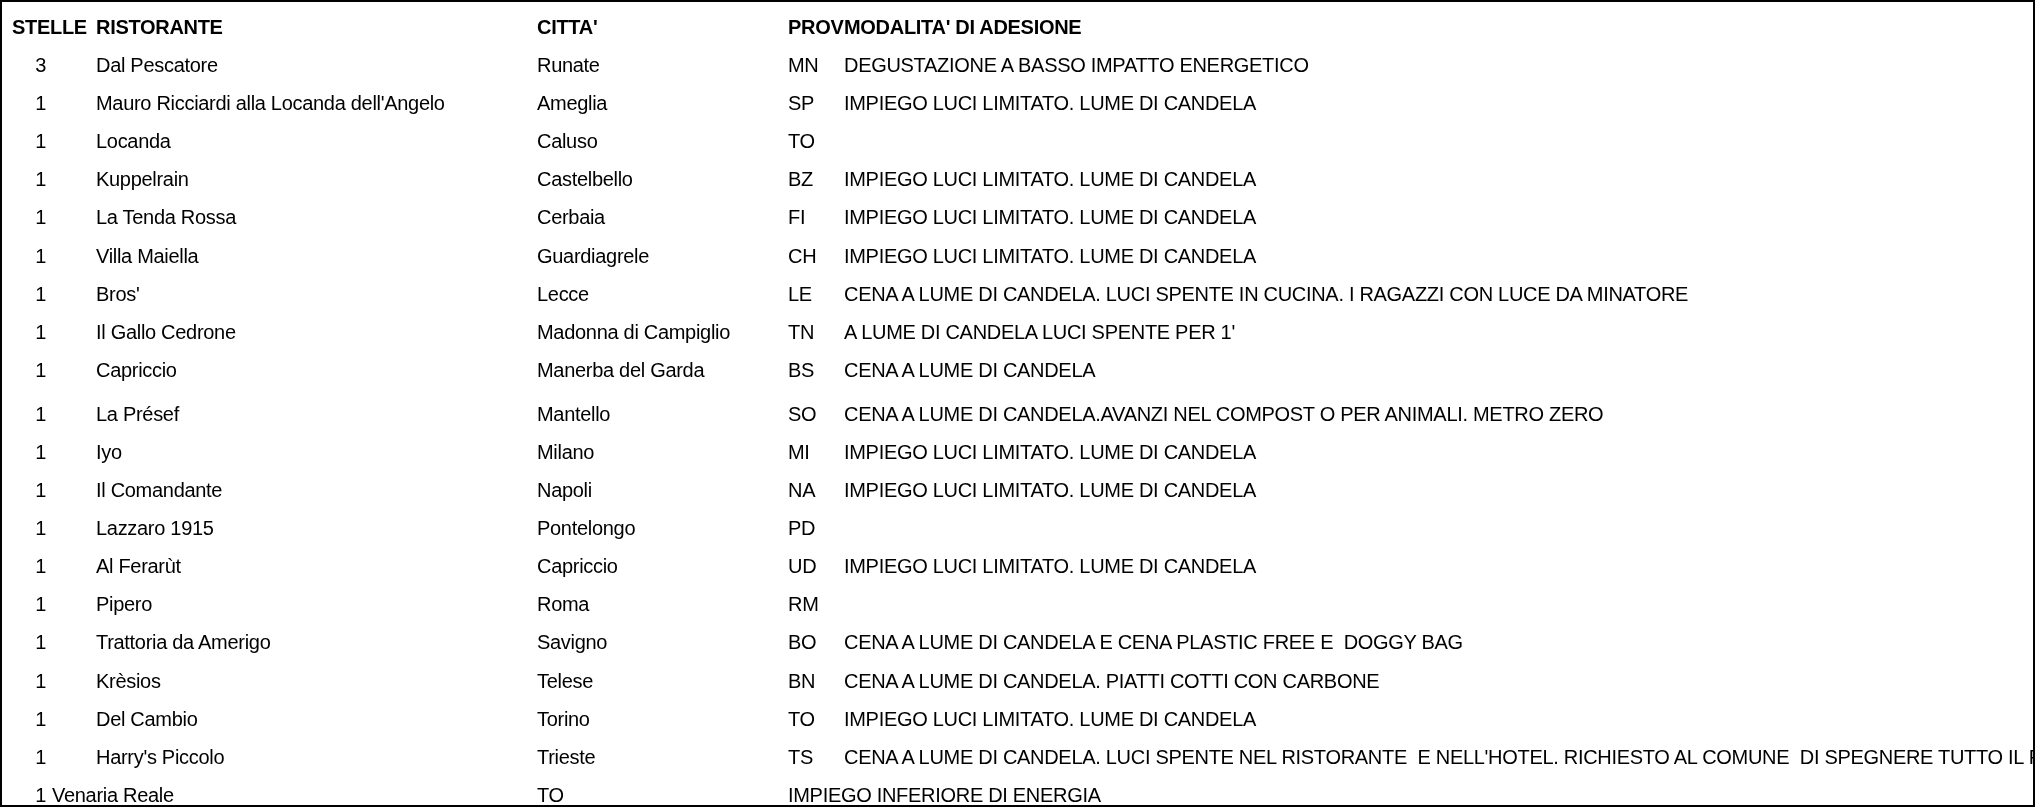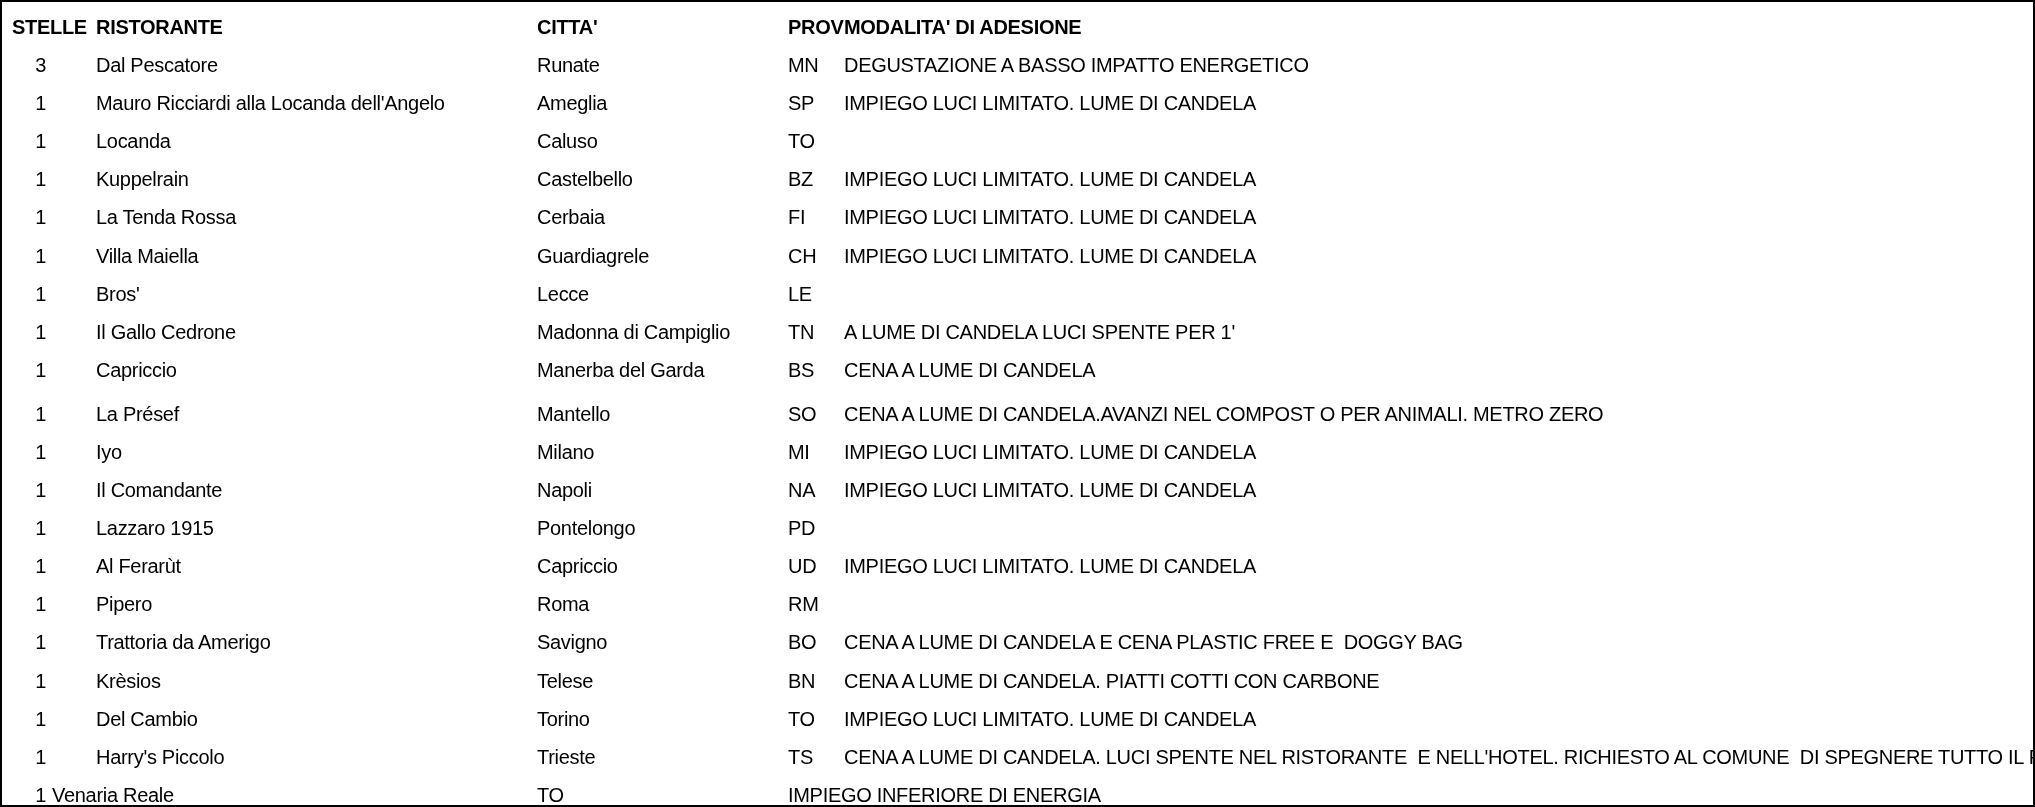--- a/index.html
+++ b/index.html
@@ -110,20 +110,21 @@
       <div class="cell c-citta">Guardiagrele</div>
       <div class="cell c-prov">CH</div>
       <div class="cell c-modalita">IMPIEGO LUCI LIMITATO. LUME DI CANDELA</div>
     </div>
 
     <div class="table-row">
       <div class="cell c-stelle">1</div>
       <div class="cell c-ristorante">Bros'</div>
       <div class="cell c-citta">Lecce</div>
       <div class="cell c-prov">LE</div>
+      <div class="cell c-modalita">CENA A LUME DI CANDELA. LUCI SPENTE IN CUCINA. I RAGAZZI CON LUCE DA MINATORE</div>
     </div>
 
     <div class="table-row">
       <div class="cell c-stelle">1</div>
       <div class="cell c-ristorante">Il Gallo Cedrone</div>
       <div class="cell c-citta">Madonna di Campiglio</div>
       <div class="cell c-prov">TN</div>
       <div class="cell c-modalita">A LUME DI CANDELA LUCI SPENTE PER 1'</div>
     </div>
 

